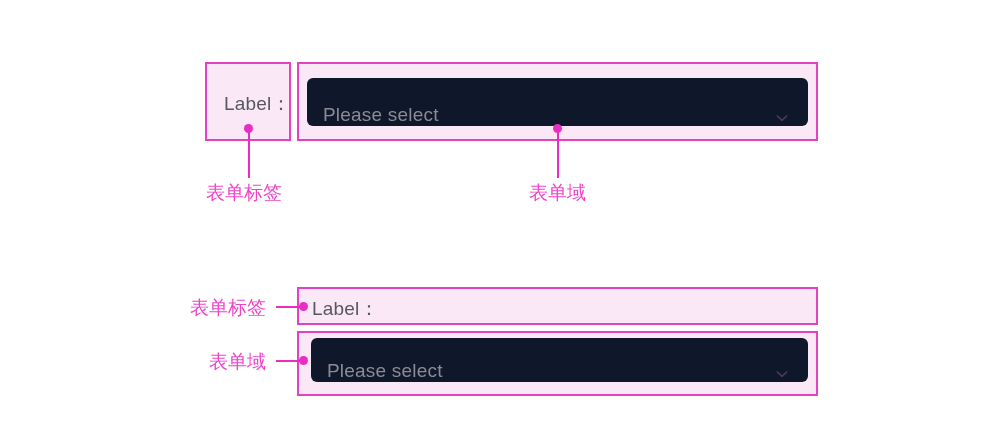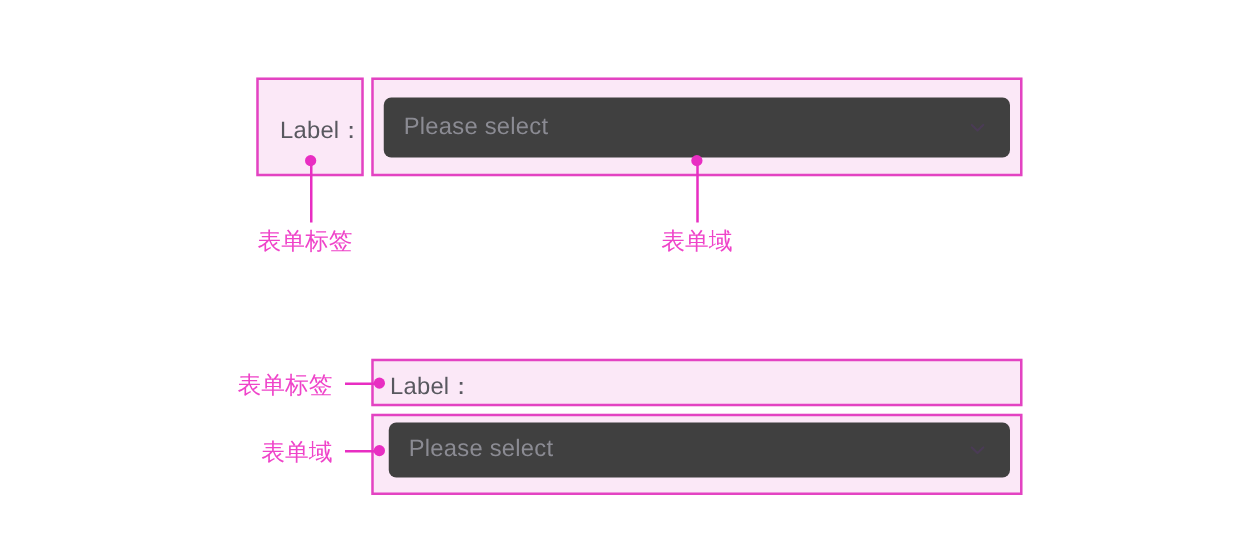--- a/index.html
+++ b/index.html
@@ -27,24 +27,24 @@
     position: absolute;
     box-sizing: border-box;
     background: #fbe8f7;
     border: 2px solid #e343c2;
   }
 
   
   .select-control {
     position: absolute;
     box-sizing: border-box;
-    background: #404040;
+    background: #0f172a;
     border-radius: 6px;
     display: flex;
-    align-items: center;
+    align-items: flex-end;
     justify-content: space-between;
   }
   .select-placeholder {
     color: #8b8b93;
     font-size: 19px;
     letter-spacing: 0.2px;
     white-space: nowrap;
   }
   .chevron {
     width: 16px;

